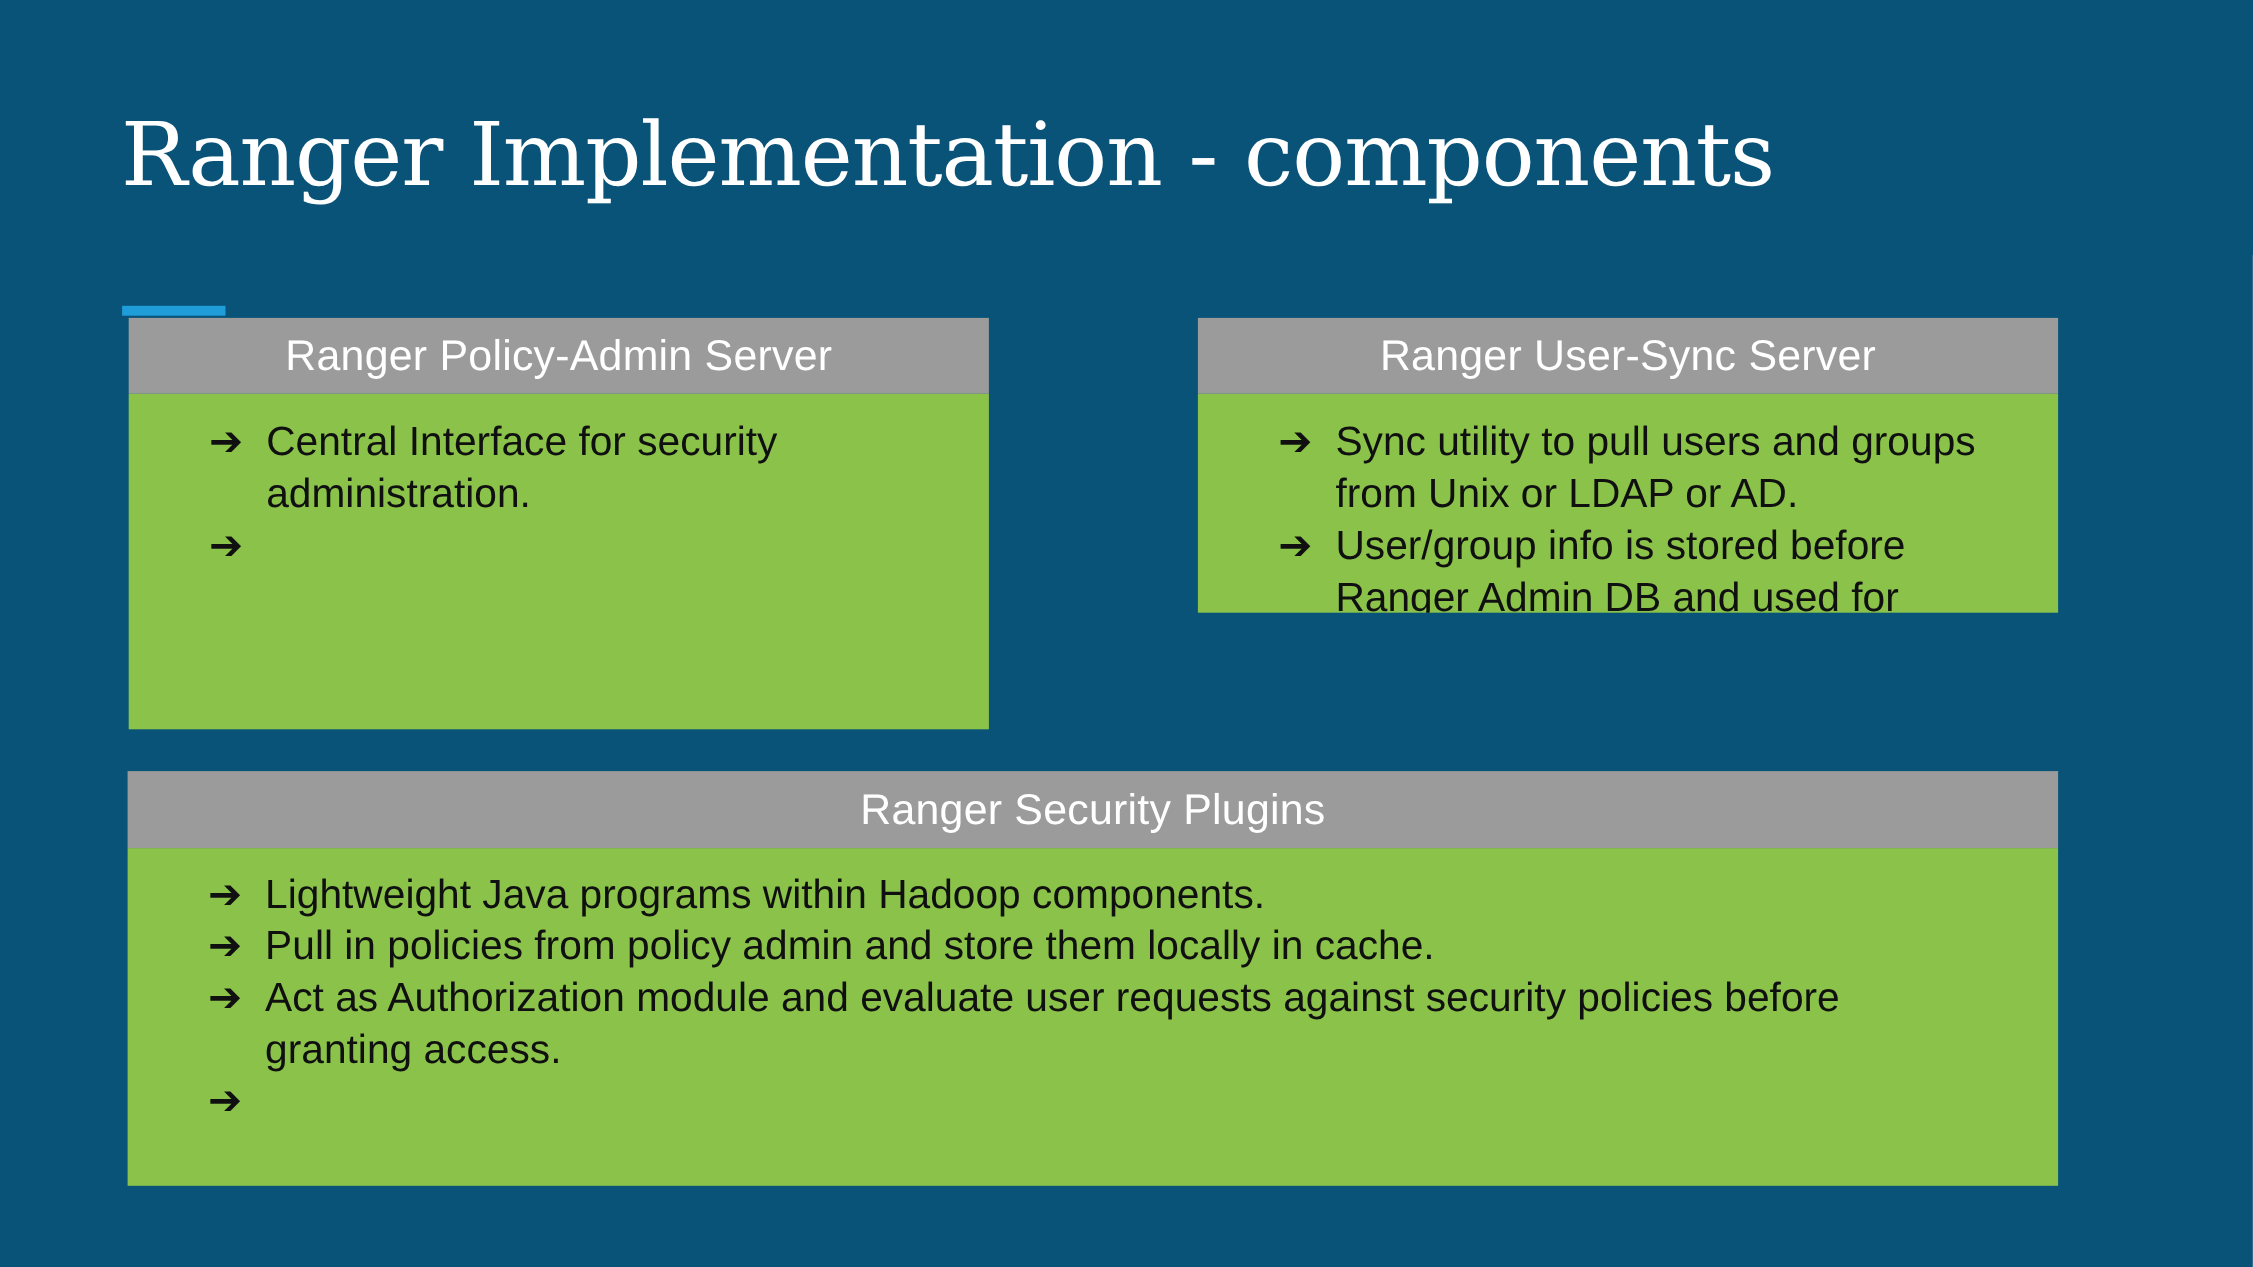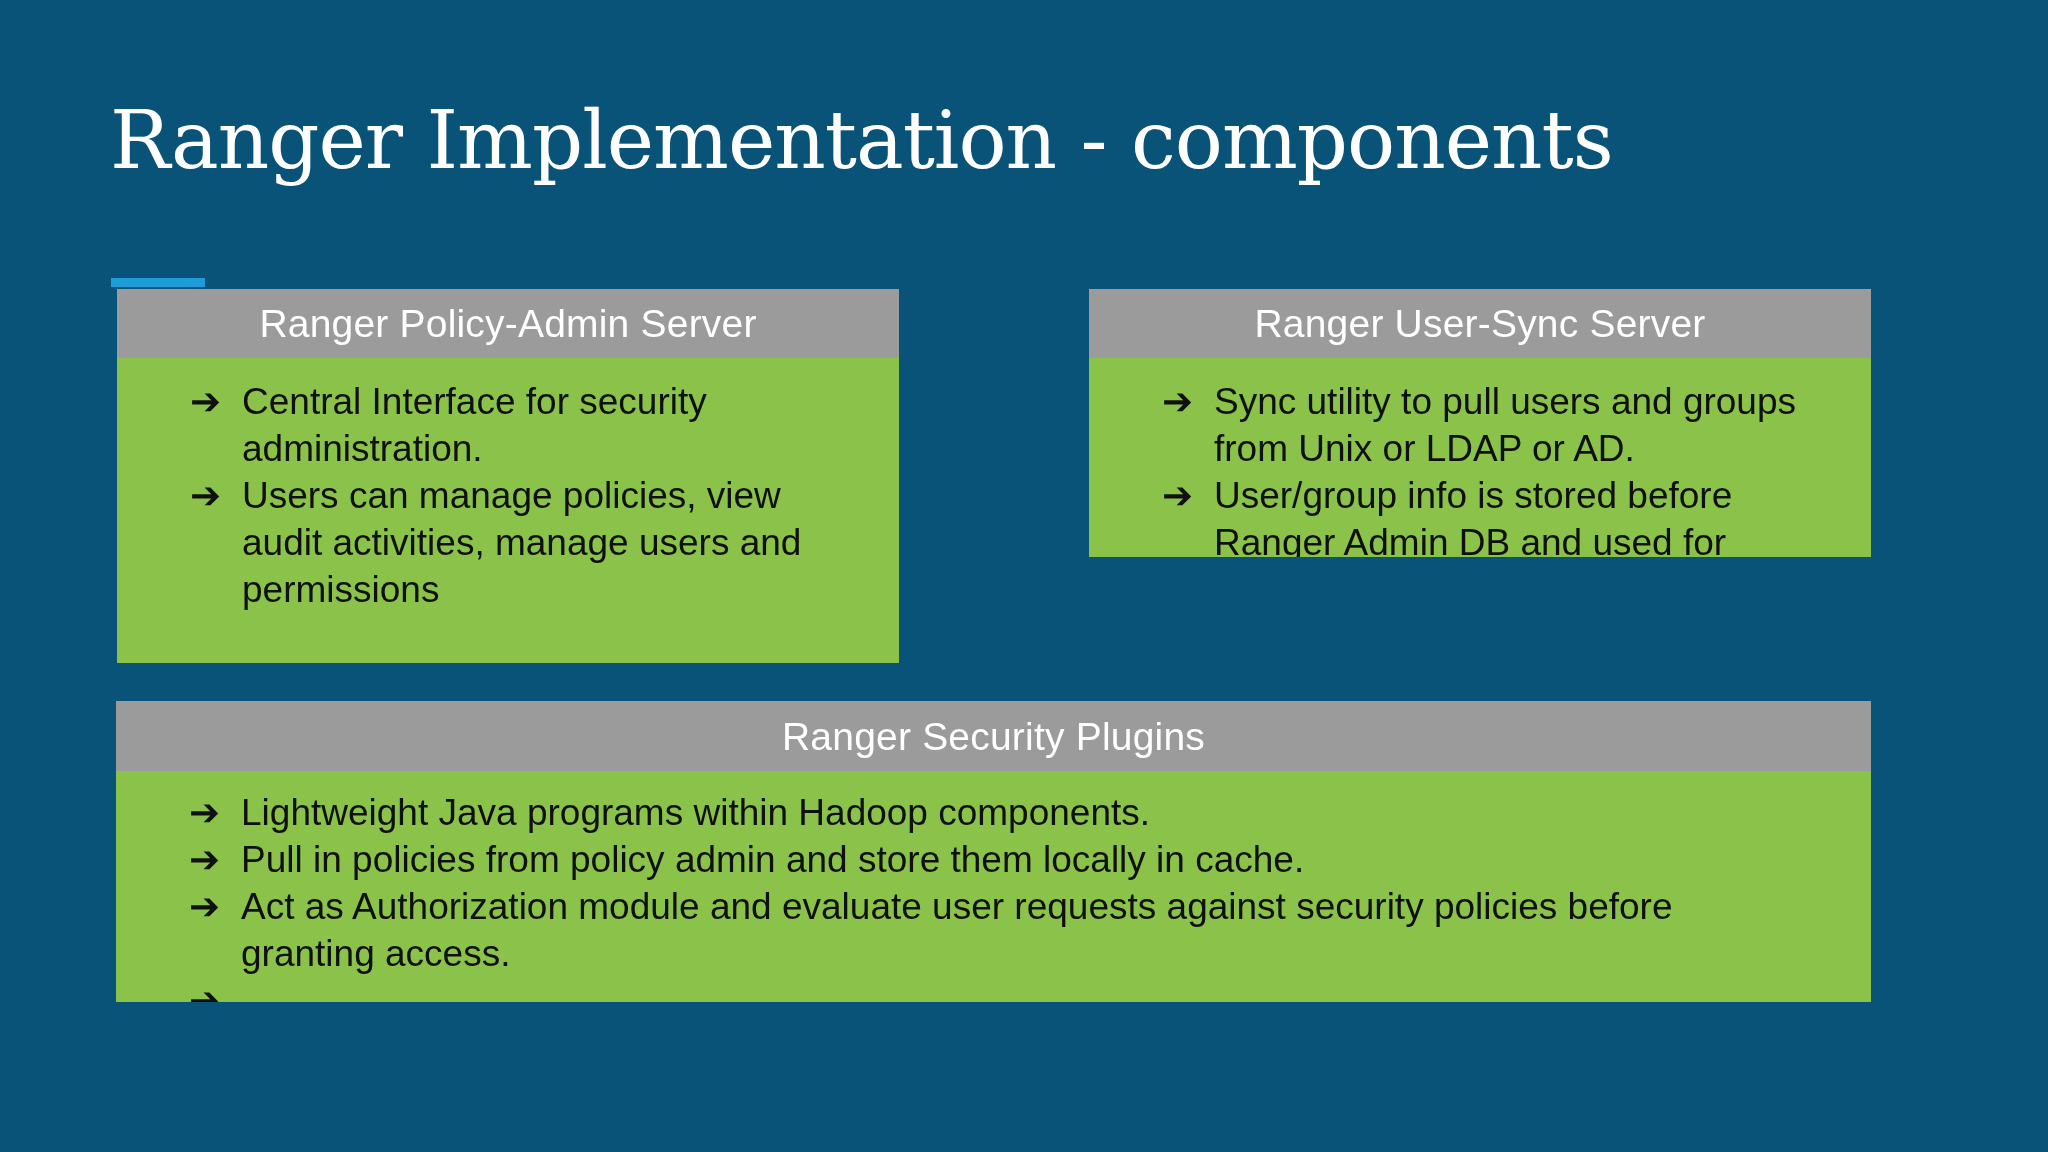--- a/index.html
+++ b/index.html
@@ -34,21 +34,21 @@
     height: 9px;
     background: var(--accent, #1F9DD9);
   }
   .info-box {
     position: absolute;
     display: flex;
     flex-direction: column;
   }
   .box-policy-admin { left: 117px;  top: 289px; width: 782px;  height: 374px; }
   .box-user-sync    { left: 1089px; top: 289px; width: 782px;  height: 268px; }
-  .box-security-plugins { left: 116px; top: 701px; width: 1755px; height: 301px; }
+  .box-security-plugins { left: 116px; top: 701px; width: 1755px; height: 377px; }
   .box-header {
     flex: 0 0 69px;
     background: var(--header-bg, #9B9B9B);
     color: var(--header-text, #ffffff);
     font-size: 39px;
     line-height: 1;
     display: flex;
     align-items: center;
     justify-content: center;
     letter-spacing: 0.2px;
@@ -89,23 +89,21 @@
   <div class="accent-bar"></div>
 
   <div class="info-box box-policy-admin">
     <div class="box-header">Ranger Policy-Admin Server</div>
     <div class="box-body">
       <ul class="bullet-list">
 
           <li class="bullet-item"><span class="bullet-marker">➔</span><span>Central Interface for security
 administration.</span></li>
 
-          <li class="bullet-item"><span class="bullet-marker">➔</span><span>Users can manage policies, view
-audit activities, manage users and
-permissions</span></li>
+          <li class="bullet-item"><span class="bullet-marker">➔</span></li>
         </ul>
     </div>
   </div>
 
   <div class="info-box box-user-sync">
     <div class="box-header">Ranger User-Sync Server</div>
     <div class="box-body">
       <ul class="bullet-list">
 
           <li class="bullet-item"><span class="bullet-marker">➔</span><span>Sync utility to pull users and groups

